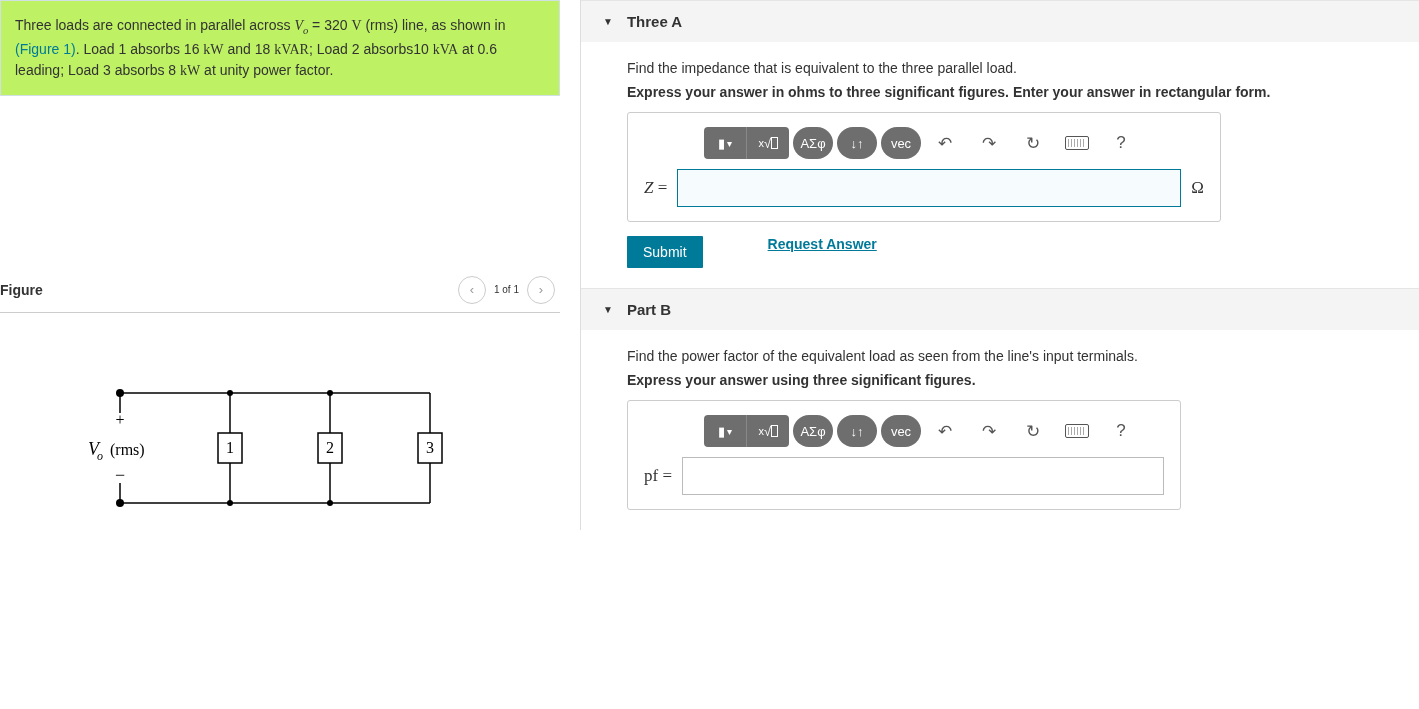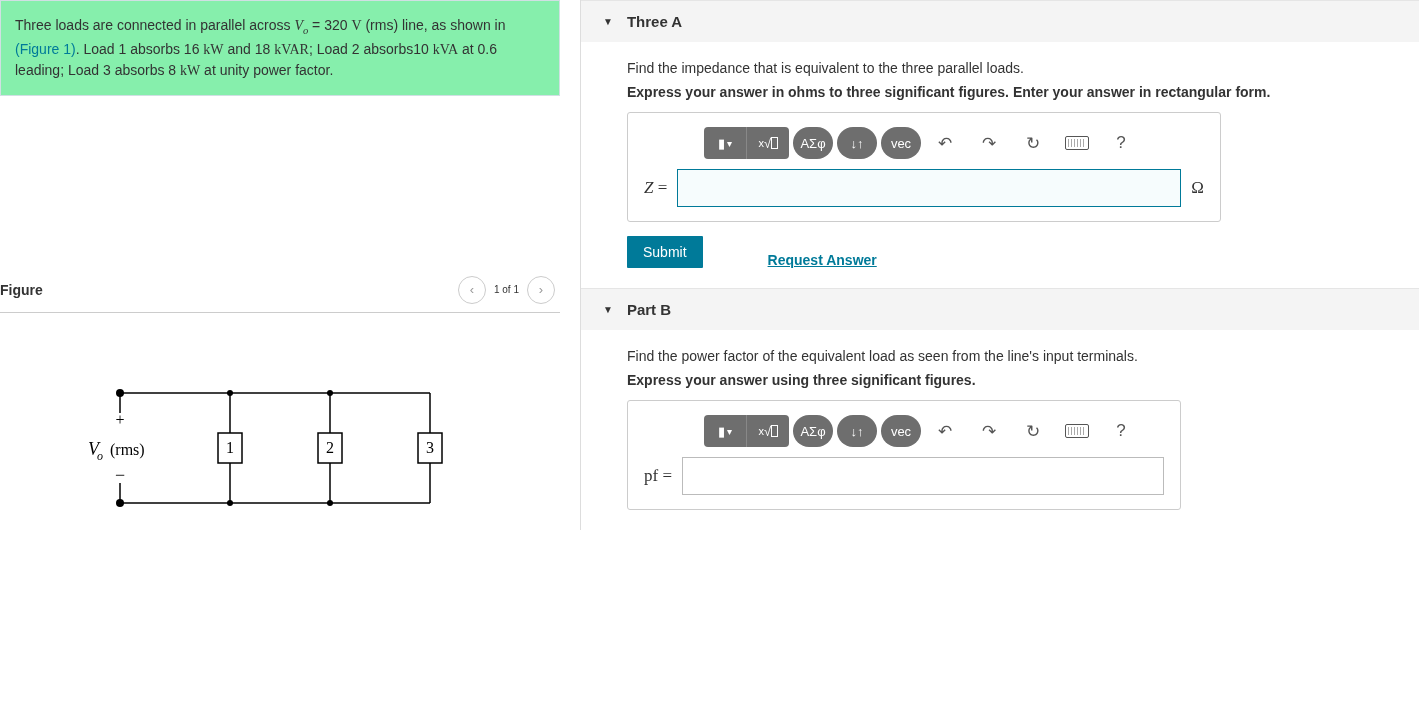--- a/index.html
+++ b/index.html
@@ -19,21 +19,21 @@
     width: 560px;
     padding: 0;
   }
   .right {
     flex: 1;
     padding: 0;
     border-left: 1px solid #ddd;
     margin-left: 20px;
   }
   .problem-box {
-    background: #86efac;
+    background: #bef264;
     border: 1px solid #d0e0e3;
     padding: 14px;
     margin: 0;
     line-height: 1.5;
     color: #333;
   }
   .serif { font-family: "Times New Roman", serif; }
   .italic { font-style: italic; }
   .sub { font-size: 0.75em; vertical-align: sub; }
   .fig-link { color: #007a99; }
@@ -134,21 +134,21 @@
   .ans-input {
     flex: 1;
     height: 36px;
     border: 1px solid #007a99;
     background: #f6fcfd;
     padding: 0 8px;
     font-size: 15px;
   }
   .ans-input.plain { border-color: #bbb; background: #fff; }
   .unit { font-family: "Times New Roman", serif; font-size: 17px; }
-  .actions { margin-top: 14px; display: flex; align-items: flex-end; gap: 18px; }
+  .actions { margin-top: 14px; display: flex; align-items: flex-start; gap: 18px; }
   .submit-btn {
     background: #007a99;
     color: #fff;
     border: none;
     padding: 8px 16px;
     font-size: 14px;
     cursor: pointer;
     border-radius: 1px;
   }
   .request-link {
@@ -232,21 +232,21 @@
     </div>
   </div>
 
   <div class="right">
 
     <div class="part-header">
       <span class="part-caret">▼</span>
       <span class="part-title">Three A</span>
     </div>
     <div class="part-body">
-      <div class="prompt-text">Find the impedance that is equivalent to the three parallel loads.</div>
+      <div class="prompt-text">Find the impedance that is equivalent to the three parallel load.</div>
       <div class="prompt-text bold">Express your answer in ohms to three significant figures. Enter your answer in rectangular form.</div>
 
       <div class="answer-box">
         <div class="toolbar">
           <div class="tb-group">
             <div class="tb-btn group">
                 <span>▮</span>
                 <span style="font-size:10px; margin-left:2px;">▾</span>
               </div>
             <div class="tb-btn group">

